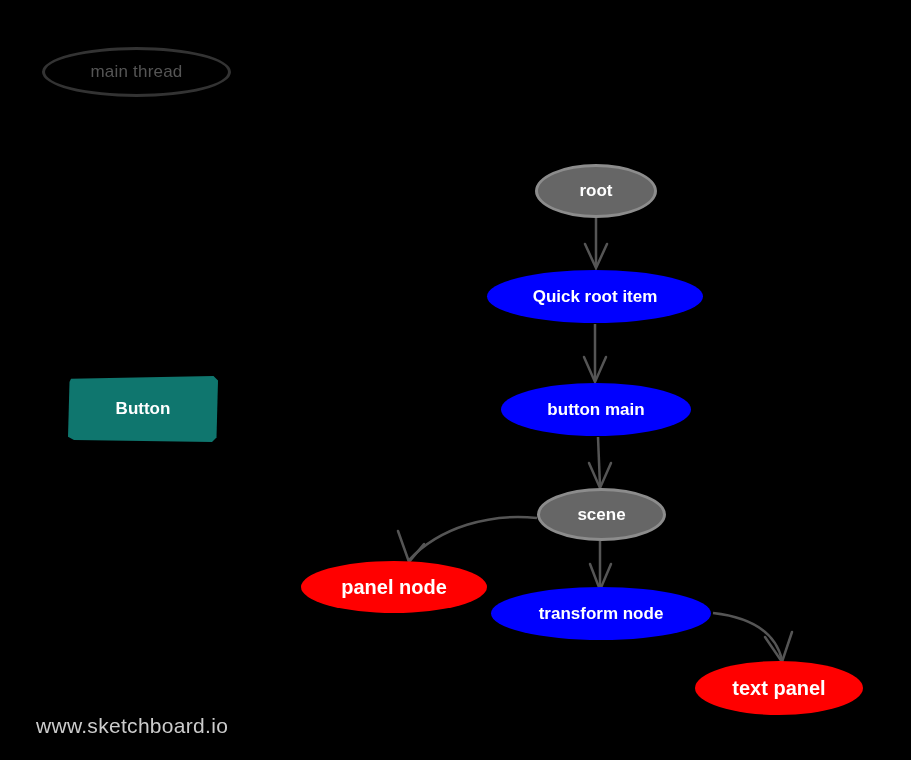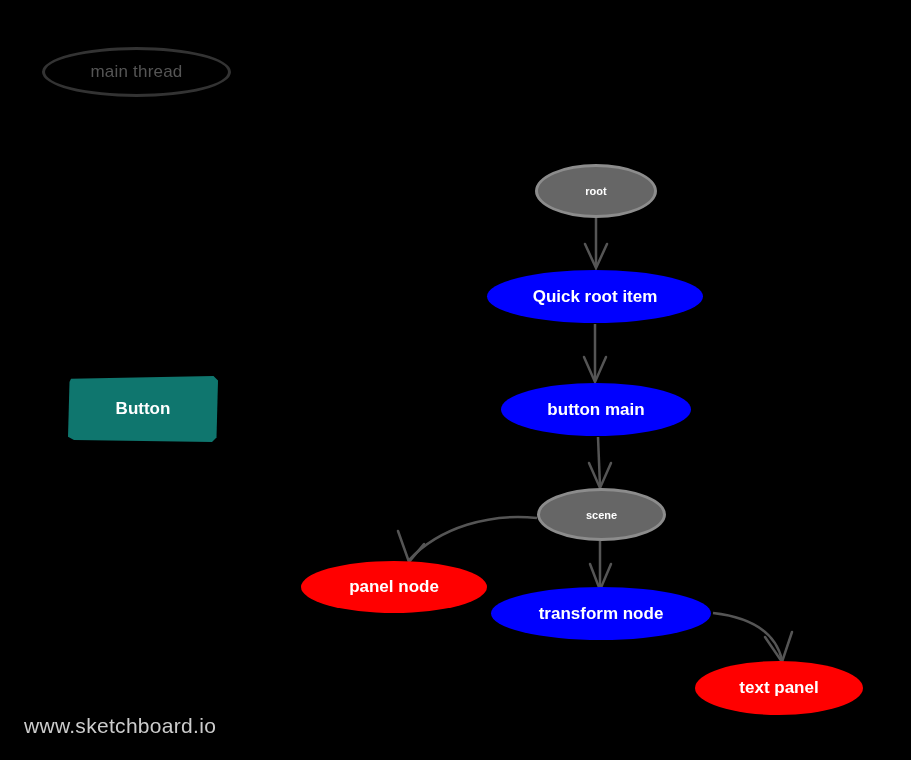--- a/index.html
+++ b/index.html
@@ -43,47 +43,47 @@
     background: transparent;
     color: #555555;
     font-size: 17px;
     font-weight: normal;
     letter-spacing: 0.2px;
   }
   .gray-node {
     background: #666666;
     border: 3px solid #8c8c8c;
     color: #ffffff;
-    font-size: 11px;
+    font-size: 17px;
     font-weight: bold;
   }
   .blue-node {
     background: #0000ff;
     border: none;
     color: #ffffff;
     font-size: 17px;
     font-weight: bold;
   }
   .red-node {
     background: #ff0000;
     border: none;
     color: #ffffff;
-    font-size: 17px;
+    font-size: 20px;
     font-weight: bold;
   }
   .magenta-box {
     background: #0f766e;
     color: #ffffff;
     font-size: 17px;
     font-weight: bold;
     clip-path: polygon(2% 4%, 97% 0%, 100% 7%, 99% 93%, 96% 100%, 4% 97%, 0% 92%, 1% 9%);
   }
   .watermark {
     position: absolute;
-    left: 24px;
+    left: 36px;
     top: 714px;
     color: #cccccc;
     font-size: 21px;
     font-weight: normal;
     letter-spacing: 0.3px;
   }
   .node-label {
     display: block;
   }
 </style>

